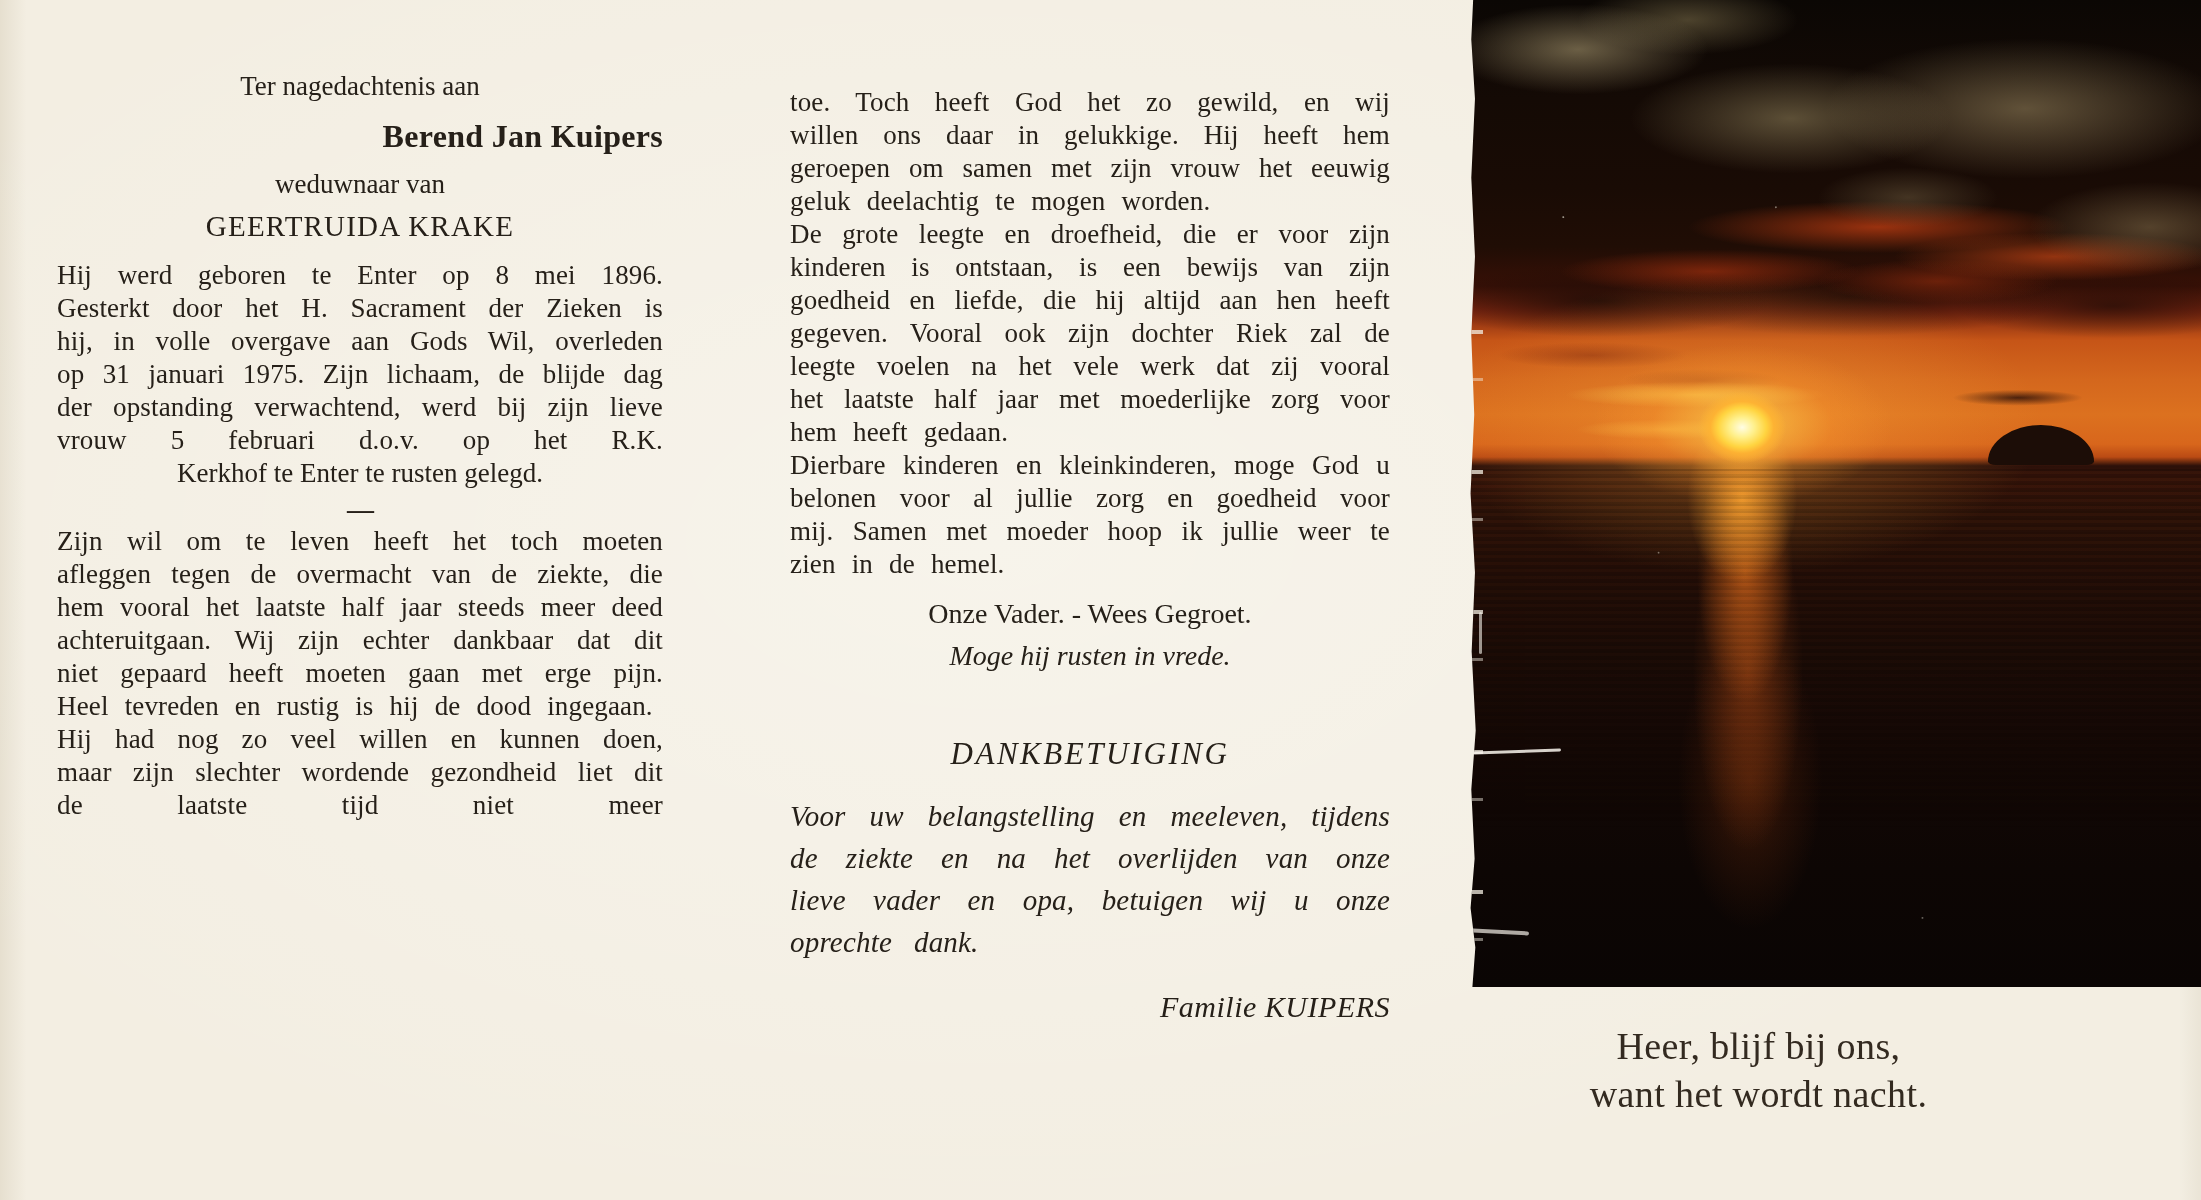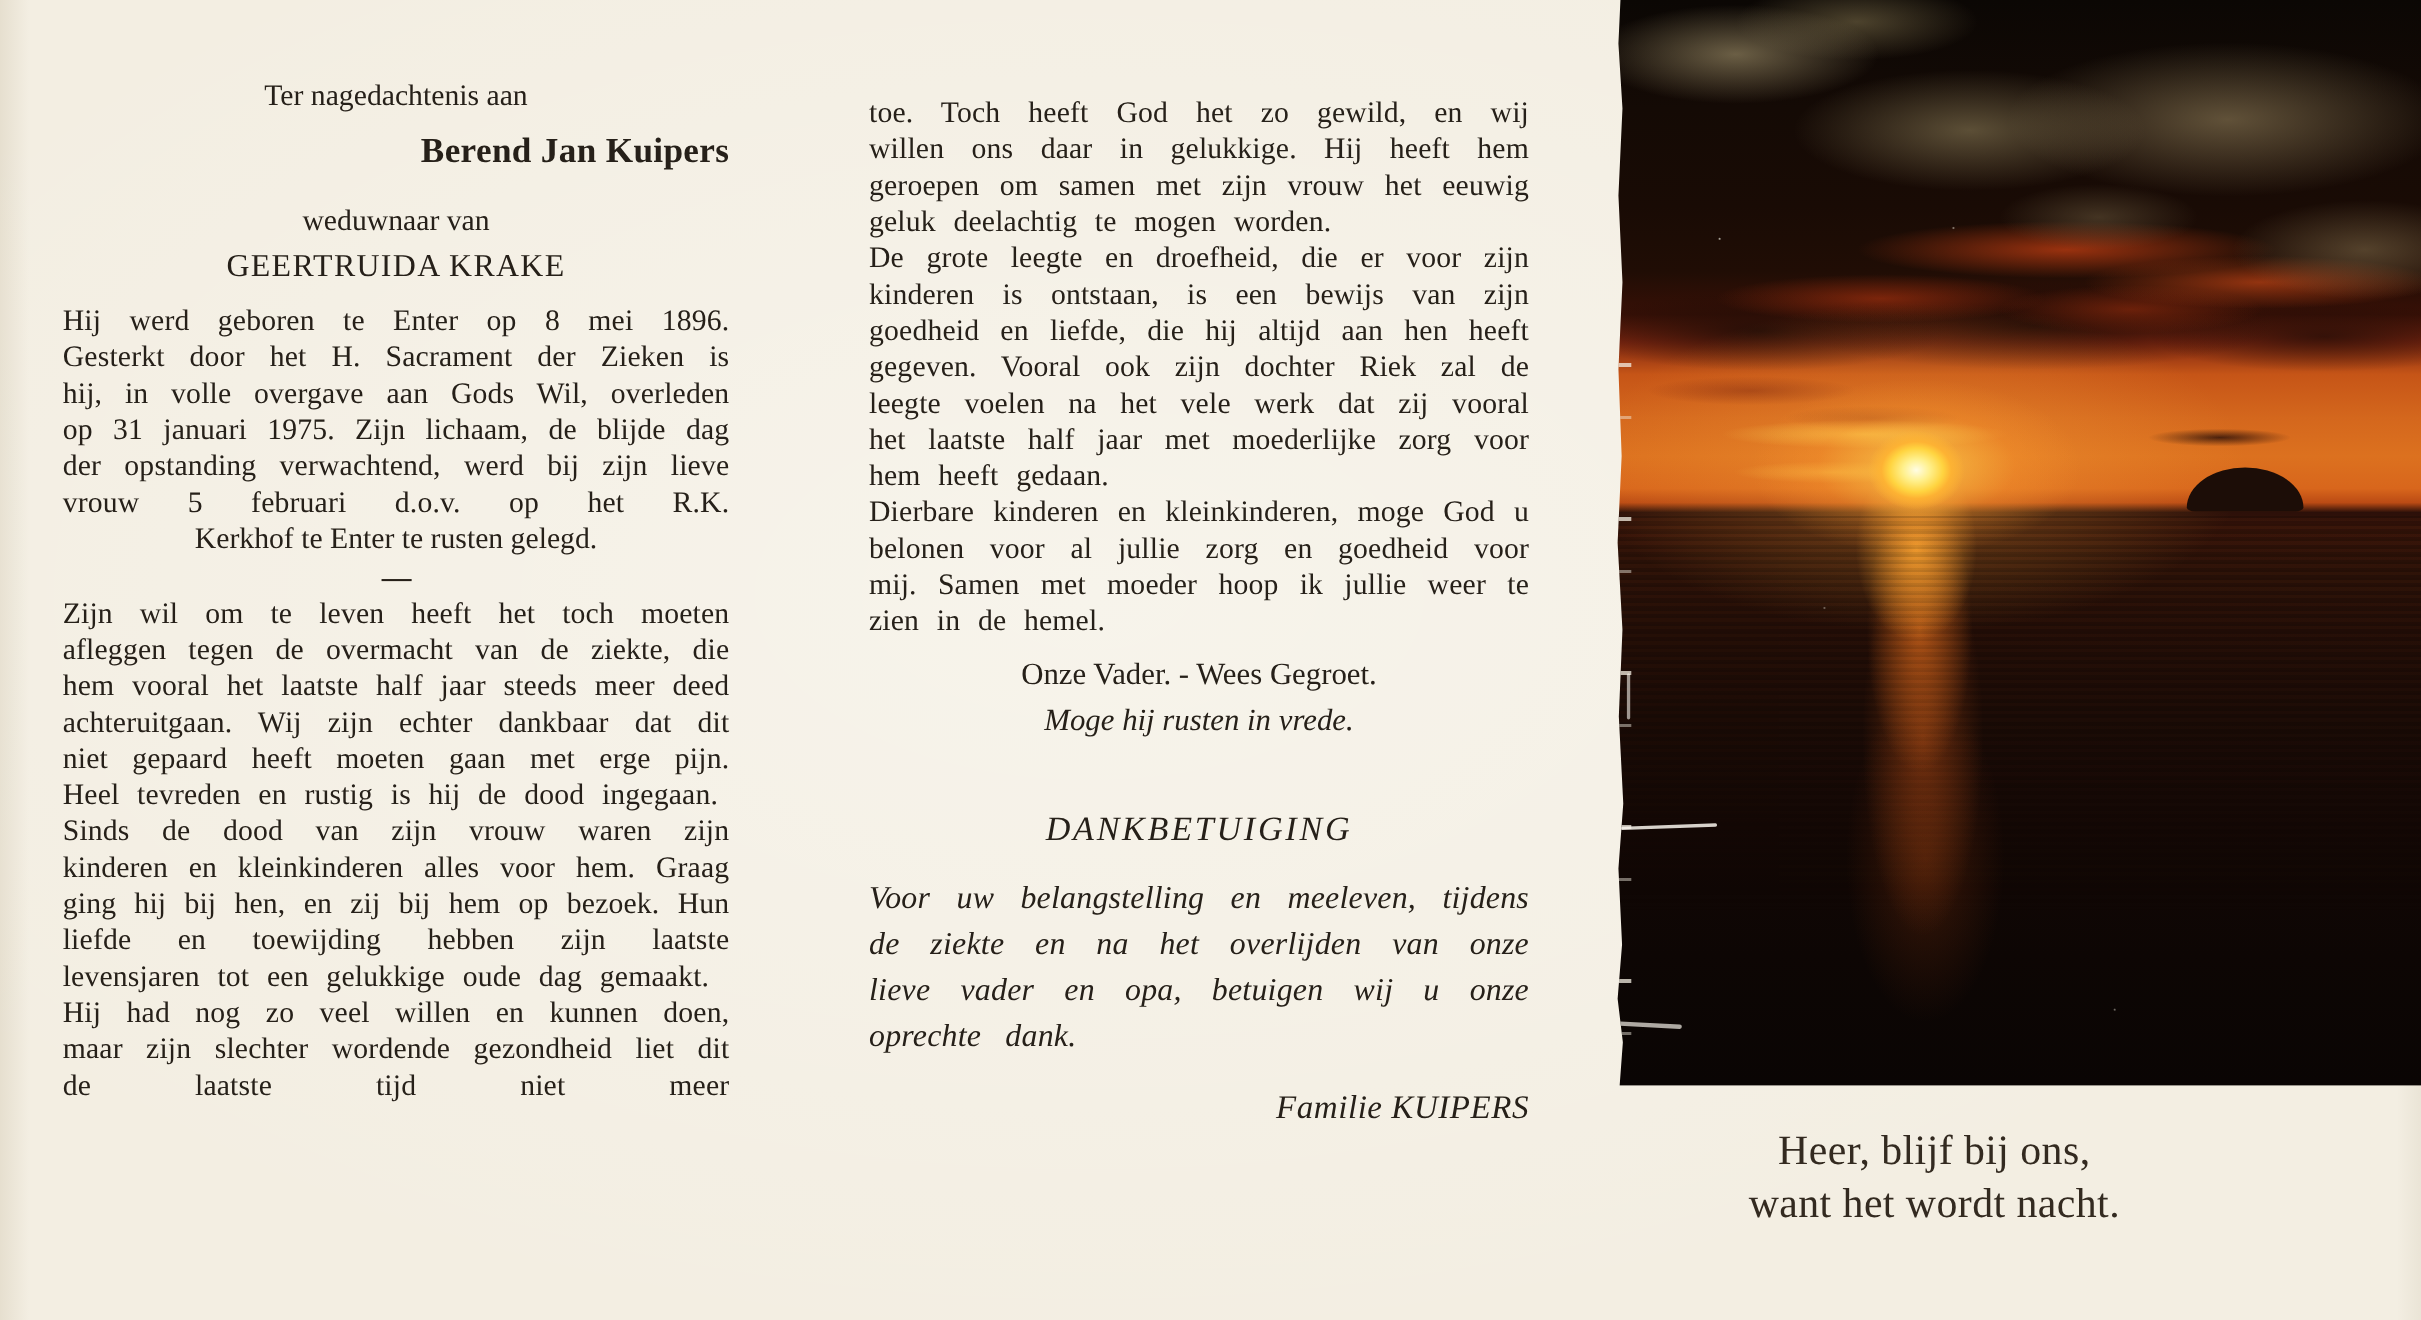--- a/index.html
+++ b/index.html
@@ -18,21 +18,21 @@
     position:relative;
   }
 
   .col{position:absolute;}
   .col-left{left:57px;top:68px;width:606px;}
   .col-mid{left:790px;top:86px;width:600px;}
 
   .cline{text-align:center;font-size:27px;line-height:33px;}
   .intro{margin-top:2px;}
   .dname{font-size:32px;line-height:40px;font-weight:bold;margin-top:13px;letter-spacing:.3px;text-align:right;}
-  .relation{margin-top:28px;}
+  .relation{margin-top:12px;}
   .spouse{font-size:29px;line-height:36px;margin-top:7px;letter-spacing:1.2px;}
 
   p.just{
     font-size:27px;line-height:33px;
     text-align:justify;
     word-spacing:.34em;letter-spacing:.15px;
   }
   p.lastjust{text-align-last:justify;}
   .col-left p.first{margin-top:15px;}
 
@@ -148,21 +148,20 @@
 
   <div class="col col-left">
     <div class="cline intro">Ter nagedachtenis aan</div>
     <div class="cline dname">Berend Jan Kuipers</div>
     <div class="cline relation">weduwnaar van</div>
     <div class="cline spouse">GEERTRUIDA KRAKE</div>
     <p class="just lastjust first">Hij werd geboren te Enter op 8 mei 1896. Gesterkt door het H. Sacrament der Zieken is hij, in volle overgave aan Gods Wil, overleden op 31 januari 1975. Zijn lichaam, de blijde dag der opstanding verwachtend, werd bij zijn lieve vrouw 5 februari d.o.v. op het R.K.</p>
     <div class="cline">Kerkhof te Enter te rusten gelegd.</div>
     <div class="divider">—</div>
     <p class="just">Zijn wil om te leven heeft het toch moeten afleggen tegen de overmacht van de ziekte, die hem vooral het laatste half jaar steeds meer deed achteruitgaan. Wij zijn echter dankbaar dat dit niet gepaard heeft moeten gaan met erge pijn. Heel tevreden en rustig is hij de dood ingegaan.</p>
-    <p class="just">Sinds de dood van zijn vrouw waren zijn kinderen en kleinkinderen alles voor hem. Graag ging hij bij hen, en zij bij hem op bezoek. Hun liefde en toewijding hebben zijn laatste levensjaren tot een gelukkige oude dag gemaakt.</p>
     <p class="just lastjust">Hij had nog zo veel willen en kunnen doen, maar zijn slechter wordende gezondheid liet dit de laatste tijd niet meer</p>
   </div>
 
   <div class="col col-mid">
     <p class="just">toe. Toch heeft God het zo gewild, en wij willen ons daar in gelukkige. Hij heeft hem geroepen om samen met zijn vrouw het eeuwig geluk deelachtig te mogen worden.</p>
     <p class="just">De grote leegte en droefheid, die er voor zijn kinderen is ontstaan, is een bewijs van zijn goedheid en liefde, die hij altijd aan hen heeft gegeven. Vooral ook zijn dochter Riek zal de leegte voelen na het vele werk dat zij vooral het laatste half jaar met moederlijke zorg voor hem heeft gedaan.</p>
     <p class="just">Dierbare kinderen en kleinkinderen, moge God u belonen voor al jullie zorg en goedheid voor mij. Samen met moeder hoop ik jullie weer te zien in de hemel.</p>
     <div class="prayer prayer1">Onze Vader. - Wees Gegroet.</div>
     <div class="prayer prayer2">Moge hij rusten in vrede.</div>
     <div class="thanks-title">DANKBETUIGING</div>

